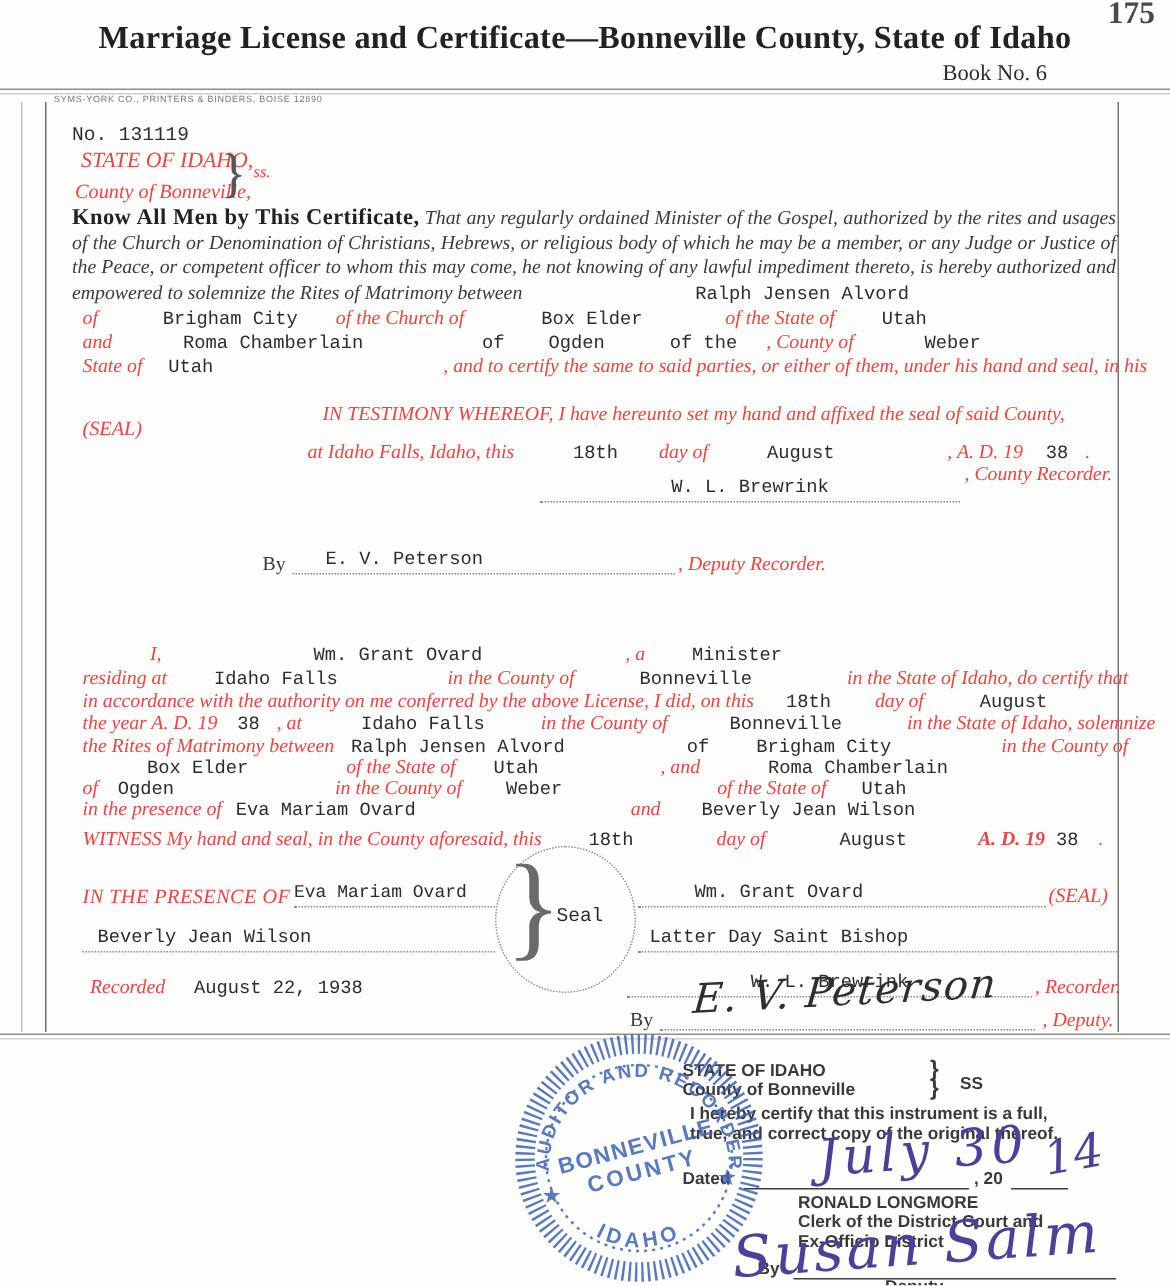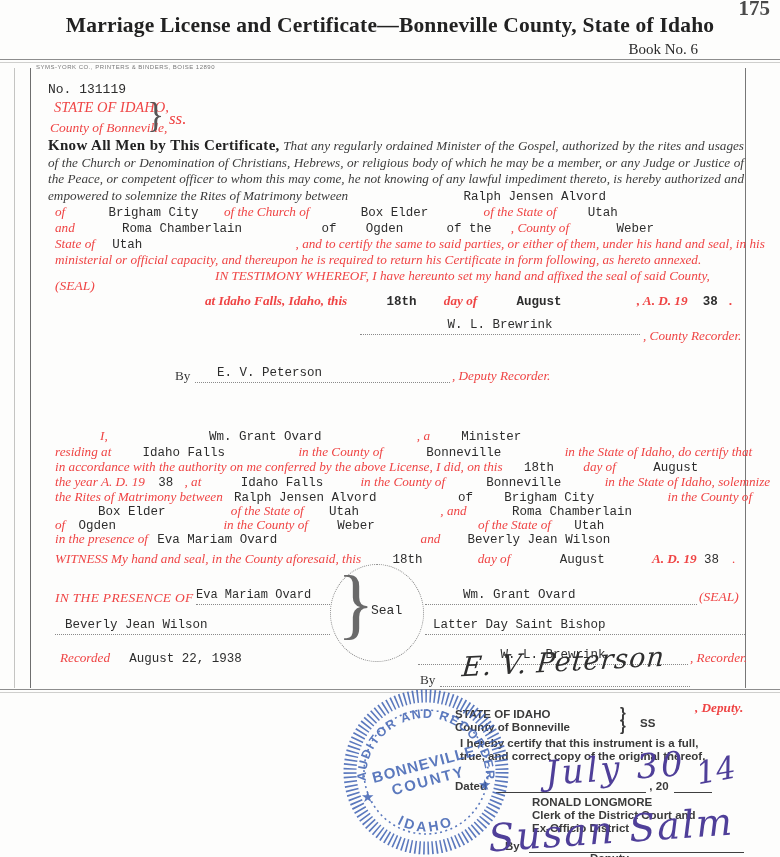--- a/index.html
+++ b/index.html
@@ -37,21 +37,21 @@
   <div class="abs sans" style="left:36px;top:64px;font-size:6px;letter-spacing:.5px;color:#777;">SYMS-YORK CO., PRINTERS &amp; BINDERS, BOISE  12890</div>
 
   <div class="abs" style="left:14px;top:68px;width:1px;height:620px;background:#c4c4c2;"></div>
   <div class="abs" style="left:30px;top:68px;width:1px;height:620px;background:#6e6e6e;"></div>
   <div class="abs" style="left:745px;top:68px;width:1px;height:620px;background:#777;"></div>
 
   <div class="abs m" style="left:48px;top:82px;font-size:13px;">No. 131119</div>
   <div class="abs i" style="left:54px;top:99px;font-size:14.5px;">STATE OF IDAHO,</div>
   <div class="abs i" style="left:50px;top:120px;font-size:13.5px;">County of Bonneville,</div>
   <div class="abs" style="left:147px;top:94px;font-size:36px;font-weight:300;color:#555;">}</div>
-  <div class="abs i" style="left:169px;top:109px;font-size:17px;">ss.</div>
+  <div class="abs i" style="left:169px;top:109px;font-size:11px;">ss.</div>
 
   <div id="para">
     <span class="head">Know All Men by This Certificate,</span>
     <span>That any regularly ordained Minister of the Gospel, authorized by the rites and usages of the Church or Denomination of Christians, Hebrews, or religious body of which he may be a member, or any Judge or Justice of the Peace, or competent officer to whom this may come, he not knowing of any lawful impediment thereto, is hereby authorized and empowered to solemnize the Rites of Matrimony between</span>
     <span class="m" style="margin-left:112px;">Ralph Jensen Alvord</span>
   </div>
 
   <div class="abs fs13" style="left:48px;top:204px;">
     <span class="i" style="margin-left:7px;">of</span>
     <span class="m" style="margin-left:40px;">Brigham City</span>
@@ -67,37 +67,36 @@
     <span class="m" style="margin-left:26px;">Ogden</span>
     <span class="m" style="margin-left:40px;">of the</span>
     <span class="i" style="margin-left:16px;">, County of</span>
     <span class="m" style="margin-left:44px;">Weber</span>
   </div>
   <div class="abs fs13" style="left:48px;top:236px;">
     <span class="i" style="margin-left:7px;">State of</span>
     <span class="m" style="margin-left:14px;">Utah</span>
     <span class="i" style="margin-left:150px;">, and to certify the same to said parties, or either of them, under his hand and seal, in his</span>
   </div>
-  <div class="abs i fs13" style="left:55px;top:252px;">ministerial or official capacity, and thereupon he is required to return his Certificate in form following, as hereto annexed.</div>
 
   <div class="abs i fs13" style="left:215px;top:268px;">IN TESTIMONY WHEREOF, I have hereunto set my hand and affixed the seal of said County,</div>
   <div class="abs i" style="left:55px;top:278px;font-size:13.5px;">(SEAL)</div>
-  <div class="abs fs13" style="left:205px;top:293px;font-weight:bold;">
+  <div class="abs fs13" style="left:205px;top:293px;">
     <span class="i">at Idaho Falls, Idaho, this</span>
     <span class="m" style="margin-left:36px;">18th</span>
     <span class="i" style="margin-left:24px;">day of</span>
     <span class="m" style="margin-left:36px;">August</span>
     <span class="i" style="margin-left:72px;">, A. D. 19</span>
     <span class="m" style="margin-left:12px;">38</span>
     <span class="i" style="margin-left:8px;">.</span>
   </div>
   <div class="dotline m" style="left:360px;top:318px;width:280px;text-align:center;">
     <span>W. L. Brewrink</span>
   </div>
-  <div class="abs i fs13" style="left:643px;top:328px;">, County Recorder.</div>
+  <div class="abs i fs13" style="left:643px;top:308px;">, County Recorder.</div>
   <div class="abs r fs13" style="left:175px;top:368px;">By</div>
   <div class="dotline m" style="left:195px;top:366px;width:255px;">
     <span style="margin-left:22px;">E. V. Peterson</span>
   </div>
   <div class="abs i fs13" style="left:452px;top:368px;">, Deputy Recorder.</div>
 
   <div class="abs fs13" style="left:100px;top:428px;">
     <span class="i">I,</span>
     <span class="m" style="margin-left:98px;">Wm. Grant Ovard</span>
     <span class="i" style="margin-left:92px;">, a</span>
@@ -191,21 +190,21 @@
     <span class="m" style="margin-left:16px;">August 22, 1938</span>
   </div>
   <div class="dotline m" style="left:418px;top:648px;width:270px;text-align:center;">
     <span>W. L. Brewrink</span>
   </div>
   <div class="abs i fs13" style="left:690px;top:650px;">, Recorder.</div>
 
   <div class="abs r fs13" style="left:420px;top:672px;">By</div>
   <div class="dotline" style="left:440px;top:670px;width:250px;"></div>
   <div class="abs hw" style="left:462px;top:646px;font-size:27px;color:#2f2f2f;transform:rotate(-3deg) skewX(-8deg);letter-spacing:1px;">E. V. Peterson</div>
-  <div class="abs i fs13" style="left:695px;top:700px;font-weight:bold;">, Deputy.</div>
+  <div class="abs i fs13" style="left:695px;top:672px;">, Deputy.</div>
 
   <div class="rule" style="top:689px;height:1px;background:#8d8d8d;"></div>
   <div class="rule" style="top:692px;height:1px;background:#cfcfcd;"></div>
 
   <div class="abs certtxt" style="left:455px;top:708px;">
     <div>STATE OF IDAHO</div>
     <div>County of Bonneville</div>
   </div>
   <div class="abs certtxt" style="left:620px;top:706px;font-size:15px;">}</div>
   <div class="abs certtxt" style="left:620px;top:719px;font-size:15px;">}</div>

